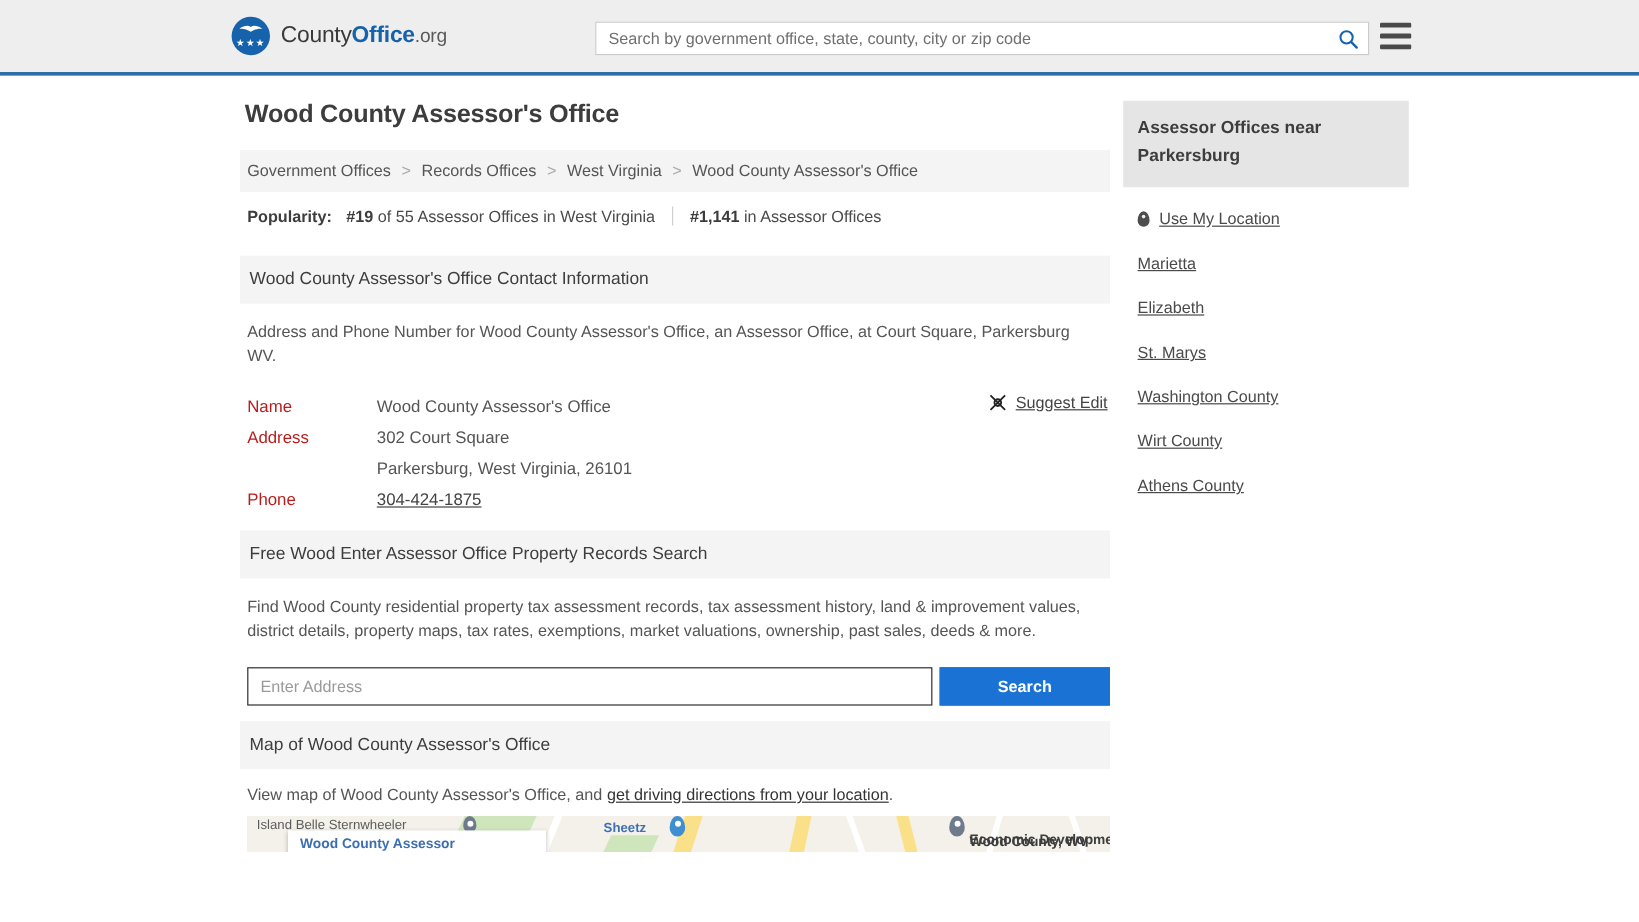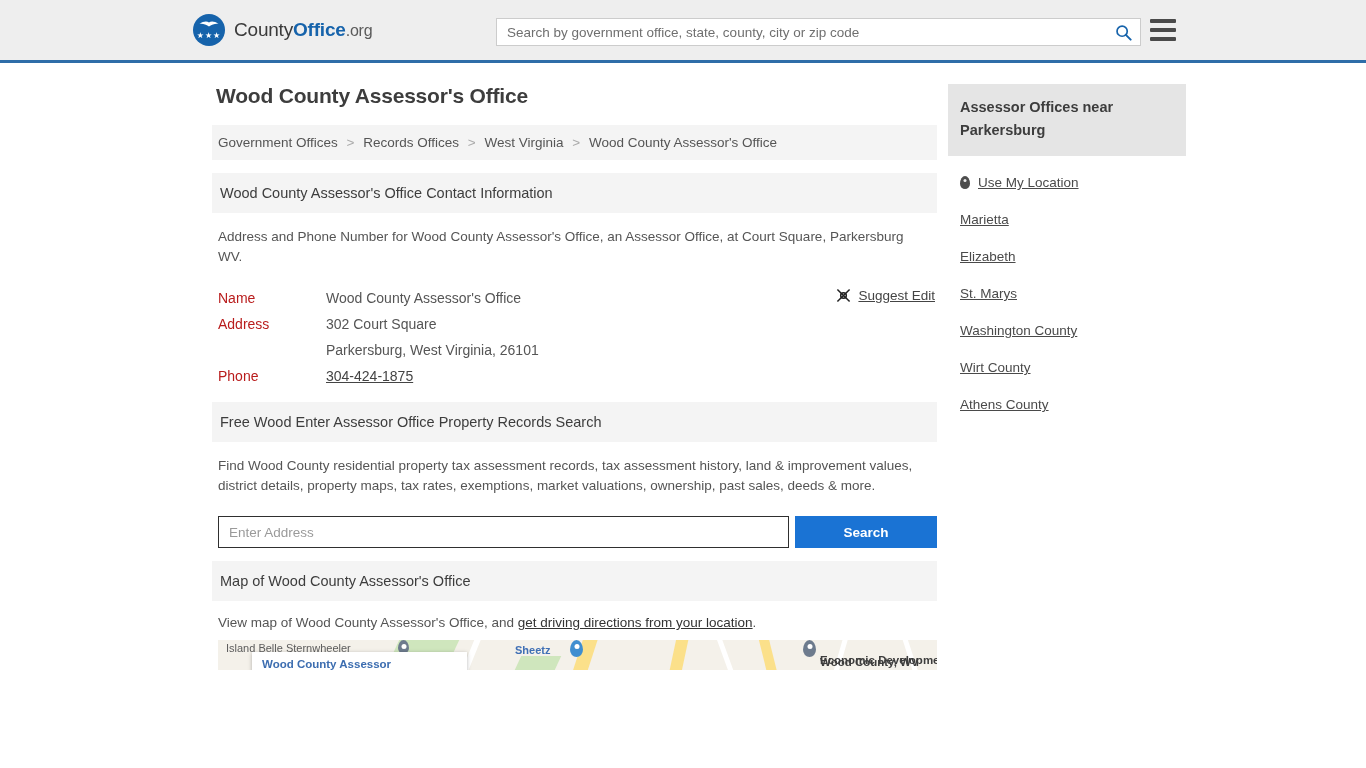--- a/index.html
+++ b/index.html
@@ -93,21 +93,20 @@
   .hamburger span {
     display: block; height: 4px; width: 100%;
     background: #4a4a4a; border-radius: 1px;
   }
 
   
   .page {
     width: 1288px;
     padding: 0;
     position: relative;
-    margin-left: 12px;
   }
   .content-wrap {
     display: flex;
     margin-left: 200px;
     margin-top: 21px;
     align-items: flex-start;
   }
   .main-col { width: 725px; flex: 0 0 725px; }
   .side-col { width: 238px; flex: 0 0 238px; margin-left: 11px; }
 
@@ -387,20 +386,26 @@
       <div class="breadcrumb">
         <a href="#">Government Offices</a>
         <span class="sep">&gt;</span>
         <a href="#">Records Offices</a>
         <span class="sep">&gt;</span>
         <a href="#">West Virginia</a>
         <span class="sep">&gt;</span>
         <span class="current">Wood County Assessor's Office</span>
       </div>
 
+      <div class="popularity">
+        <span class="lbl">Popularity:</span>
+        <span class="rank">#19</span>&nbsp;<span>of 55 Assessor Offices in West Virginia</span>
+        <span class="divider"></span>
+        <span class="rank">#1,141</span>&nbsp;<span>in Assessor Offices</span>
+      </div>
 
       <div class="section-head">Wood County Assessor's Office Contact Information</div>
       <div class="section-desc">Address and Phone Number for Wood County Assessor's Office, an Assessor Office, at Court Square, Parkersburg WV.</div>
 
       <div class="contact-table">
         <div class="suggest-edit">
           <svg width="15" height="15" viewBox="0 0 16 16">
             <path d="M1.5 1.5 L14.5 14.5 M14.5 1.5 L1.5 14.5" stroke="#222" stroke-width="1.6" fill="none"></path>
             <circle cx="8" cy="8" r="3" fill="none" stroke="#222" stroke-width="1.6"></circle>
           </svg>

